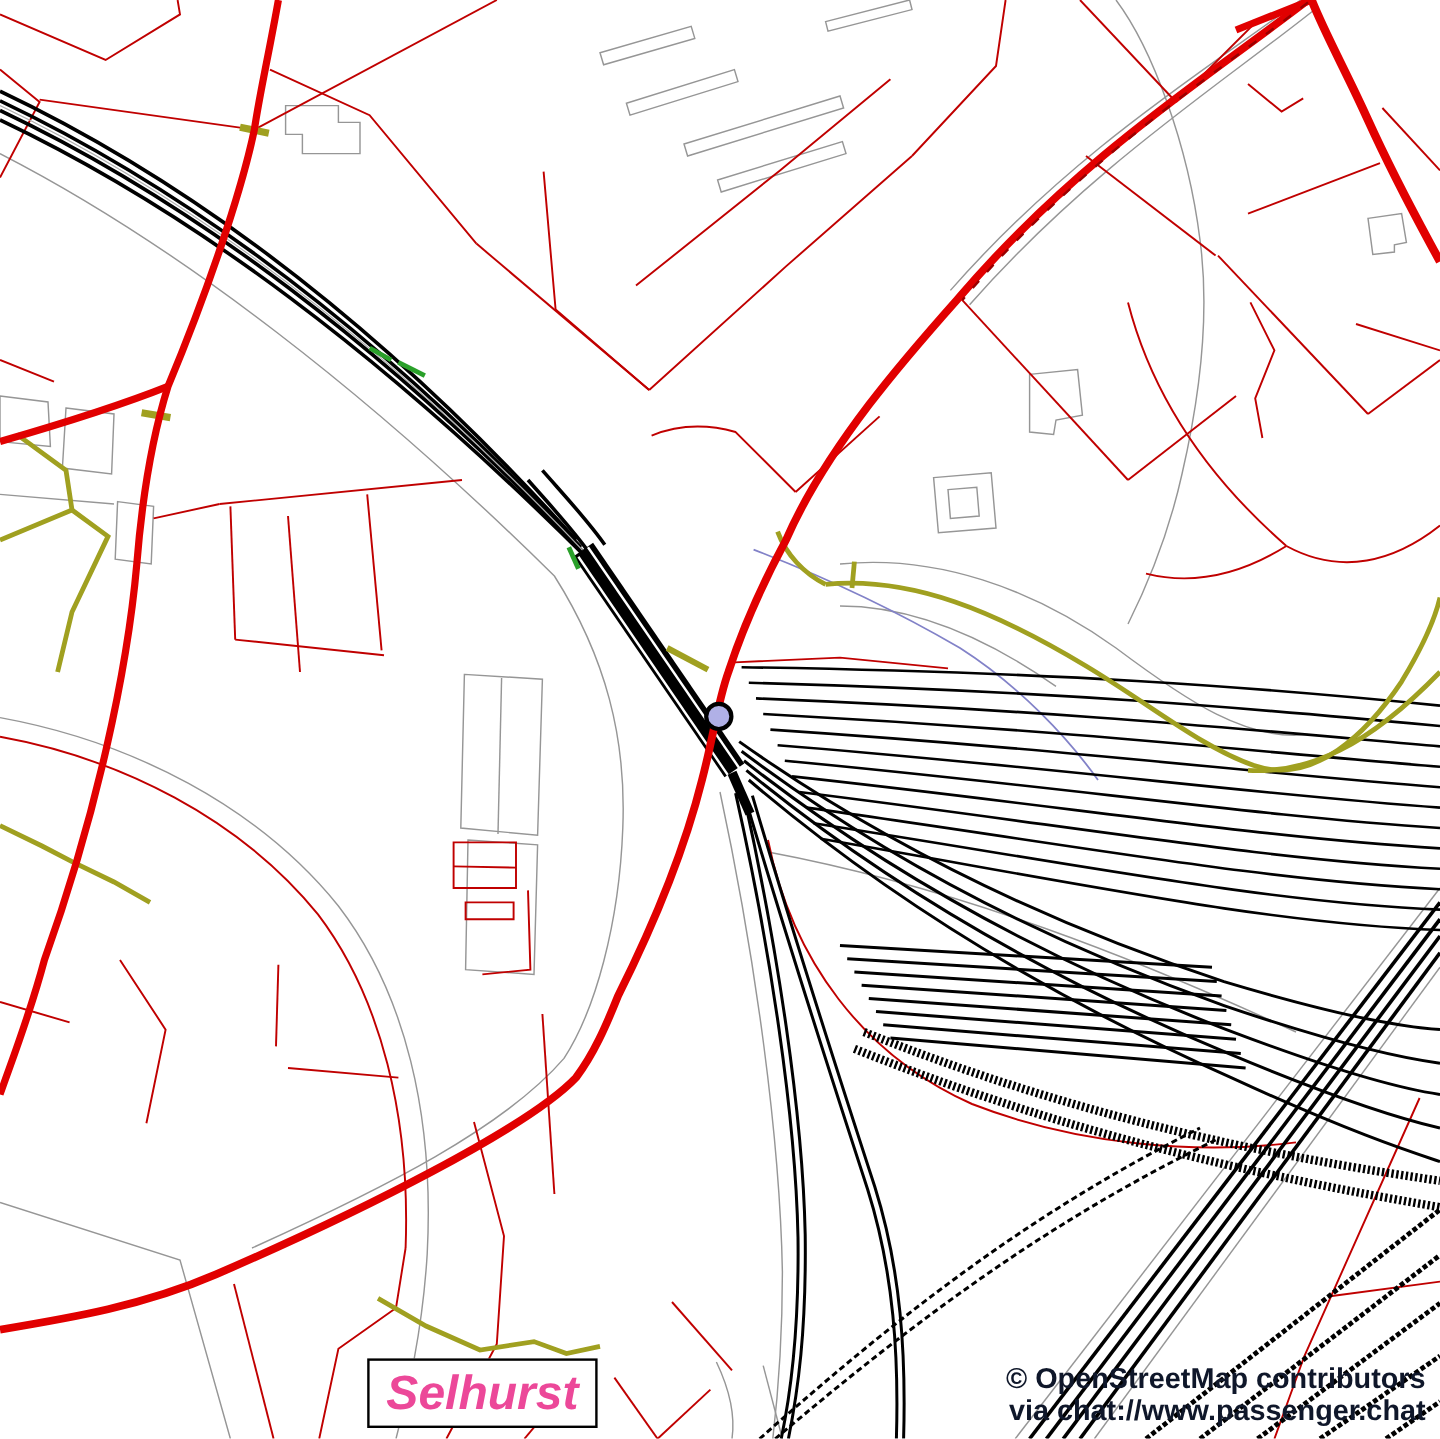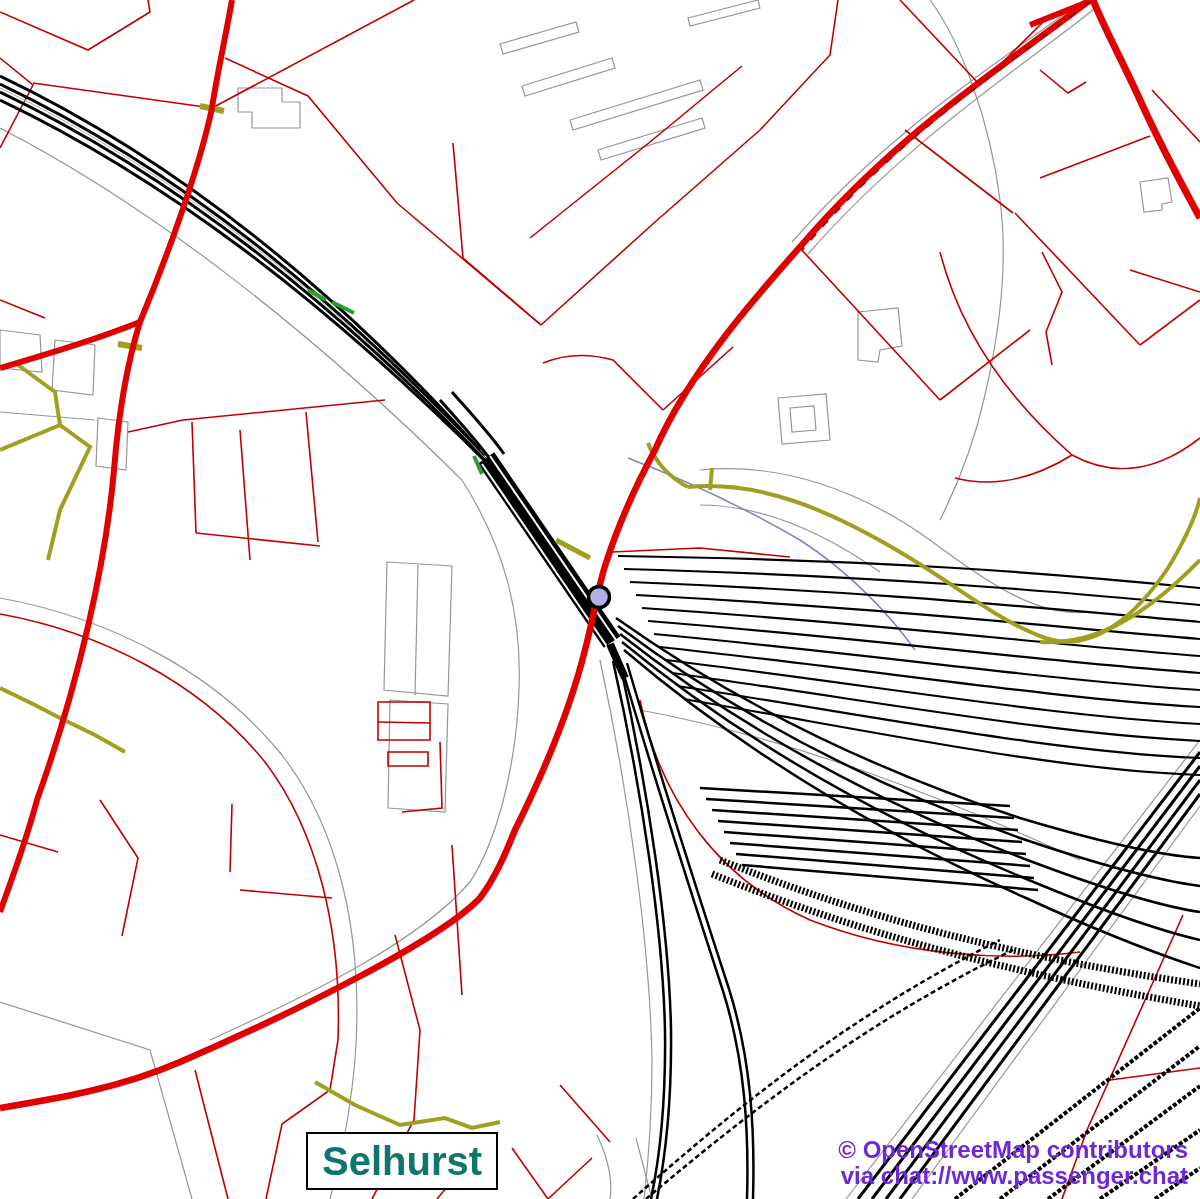--- a/index.html
+++ b/index.html
@@ -10,33 +10,34 @@
     overflow:hidden;
     font-family:"Liberation Sans", sans-serif;
   }
   .map-wrap svg{position:absolute;left:0;top:0;}
   .place-label{
     position:absolute;
     left:306px;top:1132px;
     width:188px;height:54px;
     background:#ffffff;
     border:2px solid #000000;
-    color:#0f766e;
+    color:#ec4899;
     font-size:40px;
     font-weight:bold;
     text-align:center;
     line-height:54px;
     letter-spacing:0px;
     white-space:nowrap;
+    font-style:italic;
   }
   .attribution{
     position:absolute;
     right:12px;bottom:10px;
     text-align:right;
-    color:#6d28d9;
+    color:#0f172a;
     font-size:24px;
     font-weight:bold;
     line-height:26px;
     white-space:nowrap;
   }
 </style>
 </head>
 <body>
 
 <div class="map-wrap">

